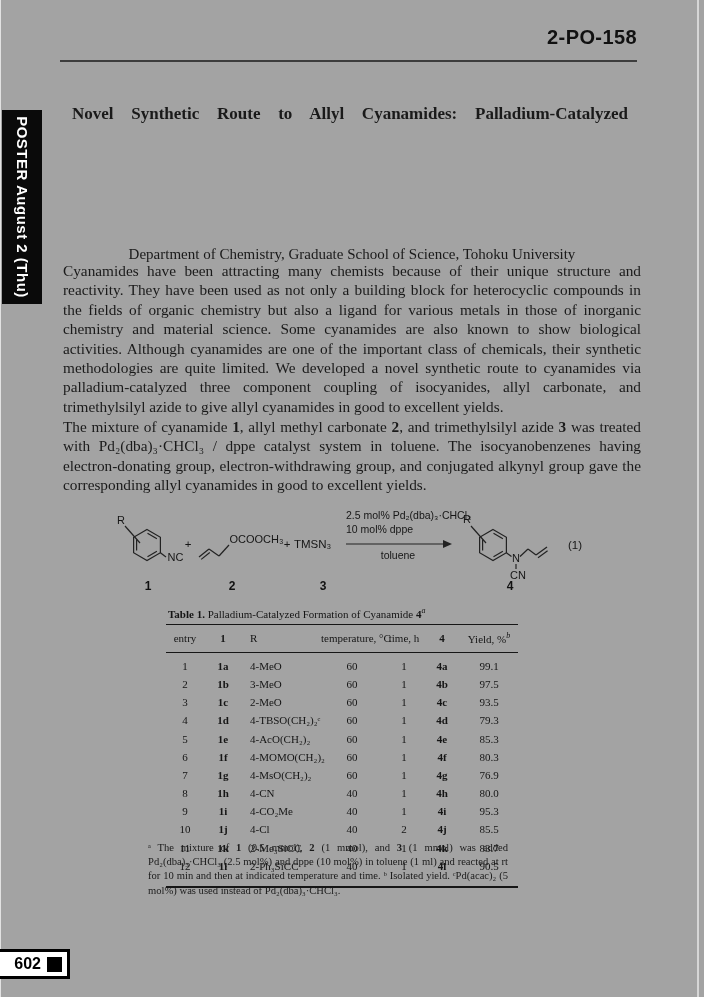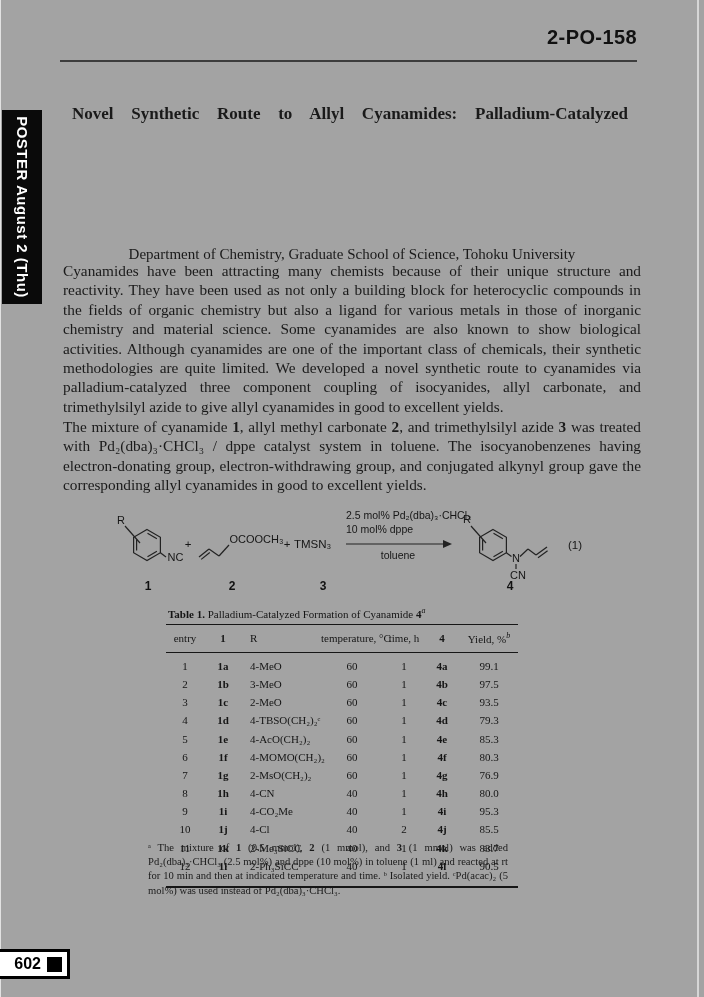--- a/index.html
+++ b/index.html
@@ -226,21 +226,21 @@
             <td class="tc b">1f</td>
             <td class="tl2">4-MOMO(CH₂)₂</td>
             <td class="tc">60</td>
             <td class="tc">1</td>
             <td class="tc b">4f</td>
             <td class="tc">80.3</td>
           </tr>
         <tr>
             <td class="tc">7</td>
             <td class="tc b">1g</td>
-            <td class="tl2">2-MsO(CH₂)₂</td>
+            <td class="tl2">4-MsO(CH₂)₂</td>
             <td class="tc">60</td>
             <td class="tc">1</td>
             <td class="tc b">4g</td>
             <td class="tc">76.9</td>
           </tr>
         <tr>
             <td class="tc">8</td>
             <td class="tc b">1h</td>
             <td class="tl2">4-CN</td>
             <td class="tc">40</td>

